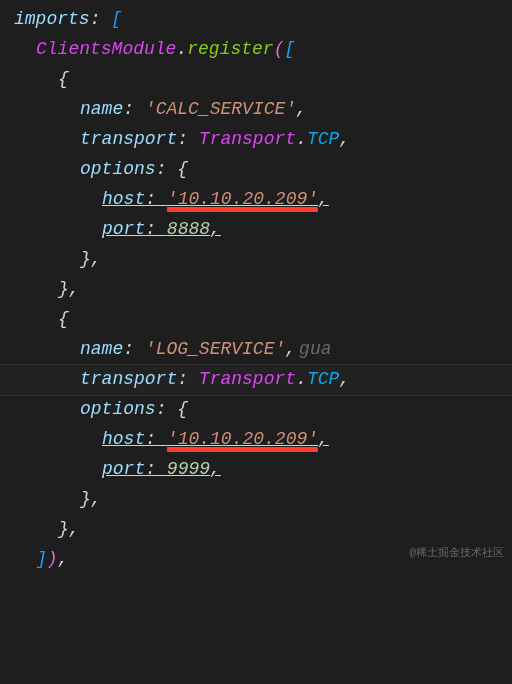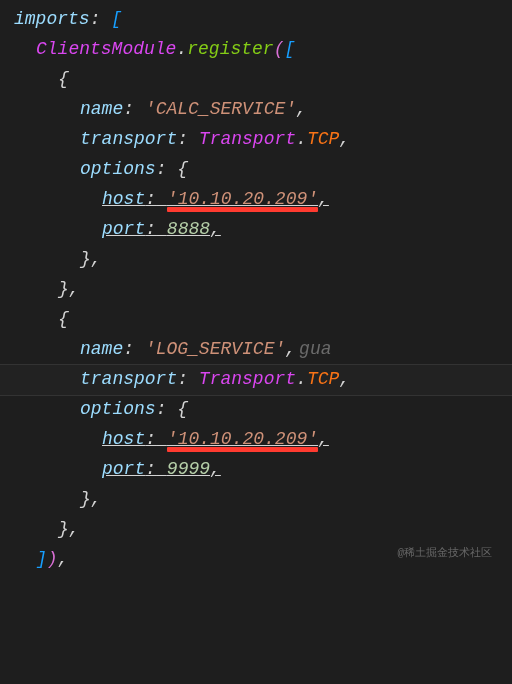--- a/index.html
+++ b/index.html
@@ -24,21 +24,21 @@
   .c-method { color: #84cc16; }
   .c-class  { color: #d946ef; }
   .c-brace  { color: #d4d4d4; }
   .c-bracket{ color: #179fff; }
   .c-paren  { color: #da70d6; }
   .c-dot    { color: #d4d4d4; }
   .c-comma  { color: #d4d4d4; }
   .c-colon  { color: #d4d4d4; }
   .c-str    { color: #ce9178; }
   .c-num    { color: #b5cea8; }
-  .c-const  { color: #f97316; }
+  .c-const  { color: #0ea5e9; }
   .ind1 { padding-left: 22px; }
   .ind2 { padding-left: 44px; }
   .ind3 { padding-left: 66px; }
   .ind4 { padding-left: 88px; text-decoration: underline; }
   .underline-red {
     position: relative;
   }
   .underline-red::after {
     content: "";
     position: absolute;
@@ -51,21 +51,21 @@
   }
   .ghost {
     color: #6a6a6a;
     position: absolute;
     right: 6px;
     font-style: italic;
     margin-left: 9px;
   }
   .watermark {
     position: absolute;
-    right: 20px;
+    right: 8px;
     bottom: 6px;
     font-size: 11px;
     color: #666;
     font-style: normal;
     text-align: center;
   }
   .highlight-row {
     position: absolute;
     left: 0;
     right: 0;

